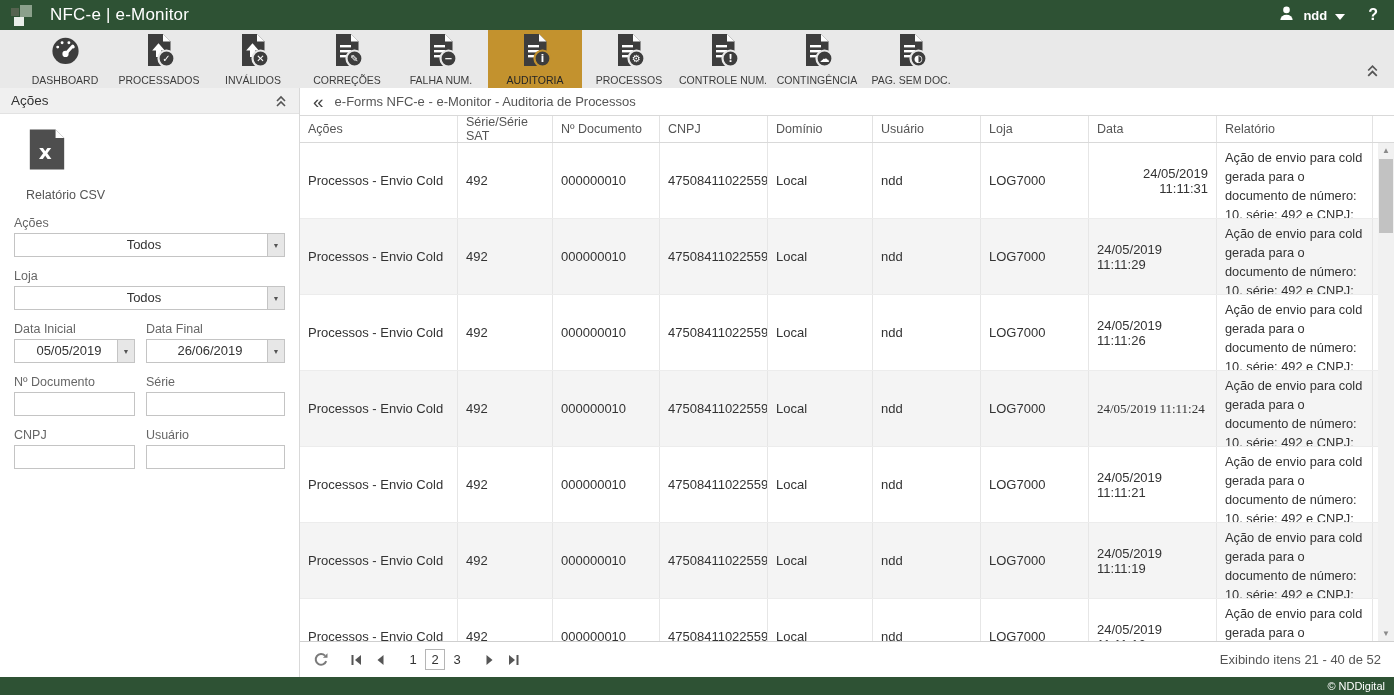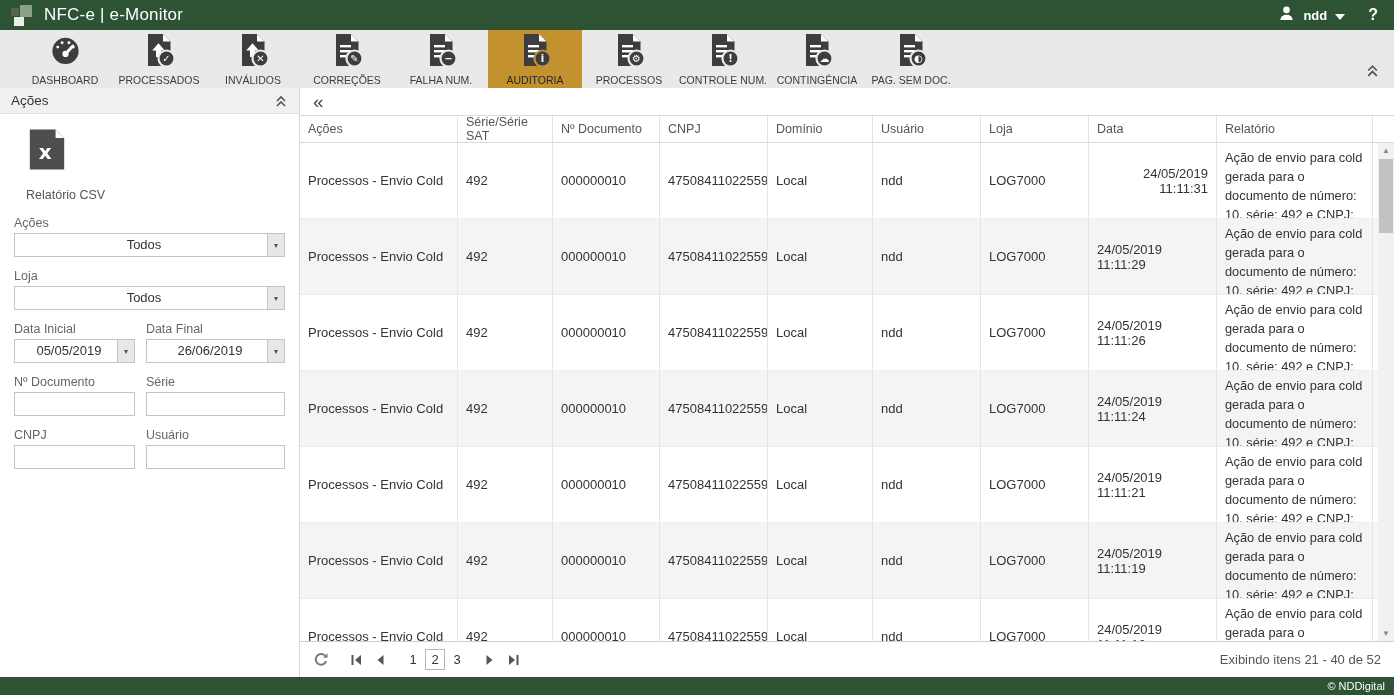--- a/index.html
+++ b/index.html
@@ -5,21 +5,21 @@
   * { box-sizing: border-box; margin: 0; padding: 0; }
   html,body { width:1394px; height:695px; overflow:hidden; }
   body { font-family:"Liberation Sans", sans-serif; background:#fff; position:relative; }
 
   
   .topbar { height:30px; background:#2e5234; color:#fff; display:flex; align-items:center; }
   .logo { position:relative; width:28px; height:24px; margin-left:9px; }
   .logo .sq1 { position:absolute; left:2px; top:5px;  width:8px;  height:8px;  background:#55634f; }
   .logo .sq2 { position:absolute; left:11px; top:2px; width:12px; height:12px; background:#8ba08b; }
   .logo .sq3 { position:absolute; left:5px; top:14px; width:10px; height:9px;  background:#e9eee9; }
-  .app-title { margin-left:7px; font-size:17px; letter-spacing:.2px; }
+  .app-title { margin-left:13px; font-size:17px; letter-spacing:.2px; }
   .topbar-right { margin-left:auto; display:flex; align-items:center; gap:9px; margin-right:16px; }
   .user-name { font-size:13px; font-weight:bold; }
   .help-btn { font-size:16px; font-weight:bold; margin-left:14px; cursor:pointer; }
   .user-menu { display:flex; align-items:center; gap:8px; cursor:pointer; }
 
   
   .toolbar { height:58px; background:#e9e9e9; display:flex; position:relative; padding-left:18px; }
   .tool-item { width:94px; display:flex; flex-direction:column; align-items:center; justify-content:center; gap:3px; cursor:pointer; }
   .tool-item.selected { background:#c3922e; }
   .tool-label { font-size:10.5px; color:#3c3c3c; white-space:nowrap; }
@@ -309,20 +309,21 @@
           <div class="f-label">Usuário</div>
           <input class="tinput" style="">
         </div>
       </div>
     </div>
   </div>
 
   <div class="content">
     <div class="breadcrumb">
       <span class="back-icon">«</span>
+      <span class="crumb-title">e-Forms NFC-e - e-Monitor - Auditoria de Processos</span>
     </div>
 
     <div class="thead" id="thead">
         <div class="th" style="width: 158px;">Ações</div>
         <div class="th" style="width: 95px;">Série/Série SAT</div>
         <div class="th" style="width: 107px;">Nº Documento</div>
         <div class="th" style="width: 108px;">CNPJ</div>
         <div class="th" style="width: 105px;">Domínio</div>
         <div class="th" style="width: 108px;">Usuário</div>
         <div class="th" style="width: 108px;">Loja</div>
@@ -366,21 +367,21 @@
           <div class="tcell obs" style="width: 156px;">Ação de envio para cold gerada para o documento de número: 10, série: 492 e CNPJ: 47508411022559</div>
         </div>
         <div class="trow alt">
           <div class="tcell" style="width: 158px;">Processos - Envio Cold</div>
           <div class="tcell" style="width: 95px;">492</div>
           <div class="tcell" style="width: 107px;">000000010</div>
           <div class="tcell" style="width: 108px;">47508411022559</div>
           <div class="tcell" style="width: 105px;">Local</div>
           <div class="tcell" style="width: 108px;">ndd</div>
           <div class="tcell" style="width: 108px;">LOG7000</div>
-          <div class="tcell" style="width: 128px;">24/05/2019 11:11:24</div>
+          <div class="tcell" style="width: 128px; font-family: Liberation Serif, serif;">24/05/2019 11:11:24</div>
           <div class="tcell obs" style="width: 156px;">Ação de envio para cold gerada para o documento de número: 10, série: 492 e CNPJ: 47508411022559</div>
         </div>
         <div class="trow">
           <div class="tcell" style="width: 158px;">Processos - Envio Cold</div>
           <div class="tcell" style="width: 95px;">492</div>
           <div class="tcell" style="width: 107px;">000000010</div>
           <div class="tcell" style="width: 108px;">47508411022559</div>
           <div class="tcell" style="width: 105px;">Local</div>
           <div class="tcell" style="width: 108px;">ndd</div>
           <div class="tcell" style="width: 108px;">LOG7000</div>

